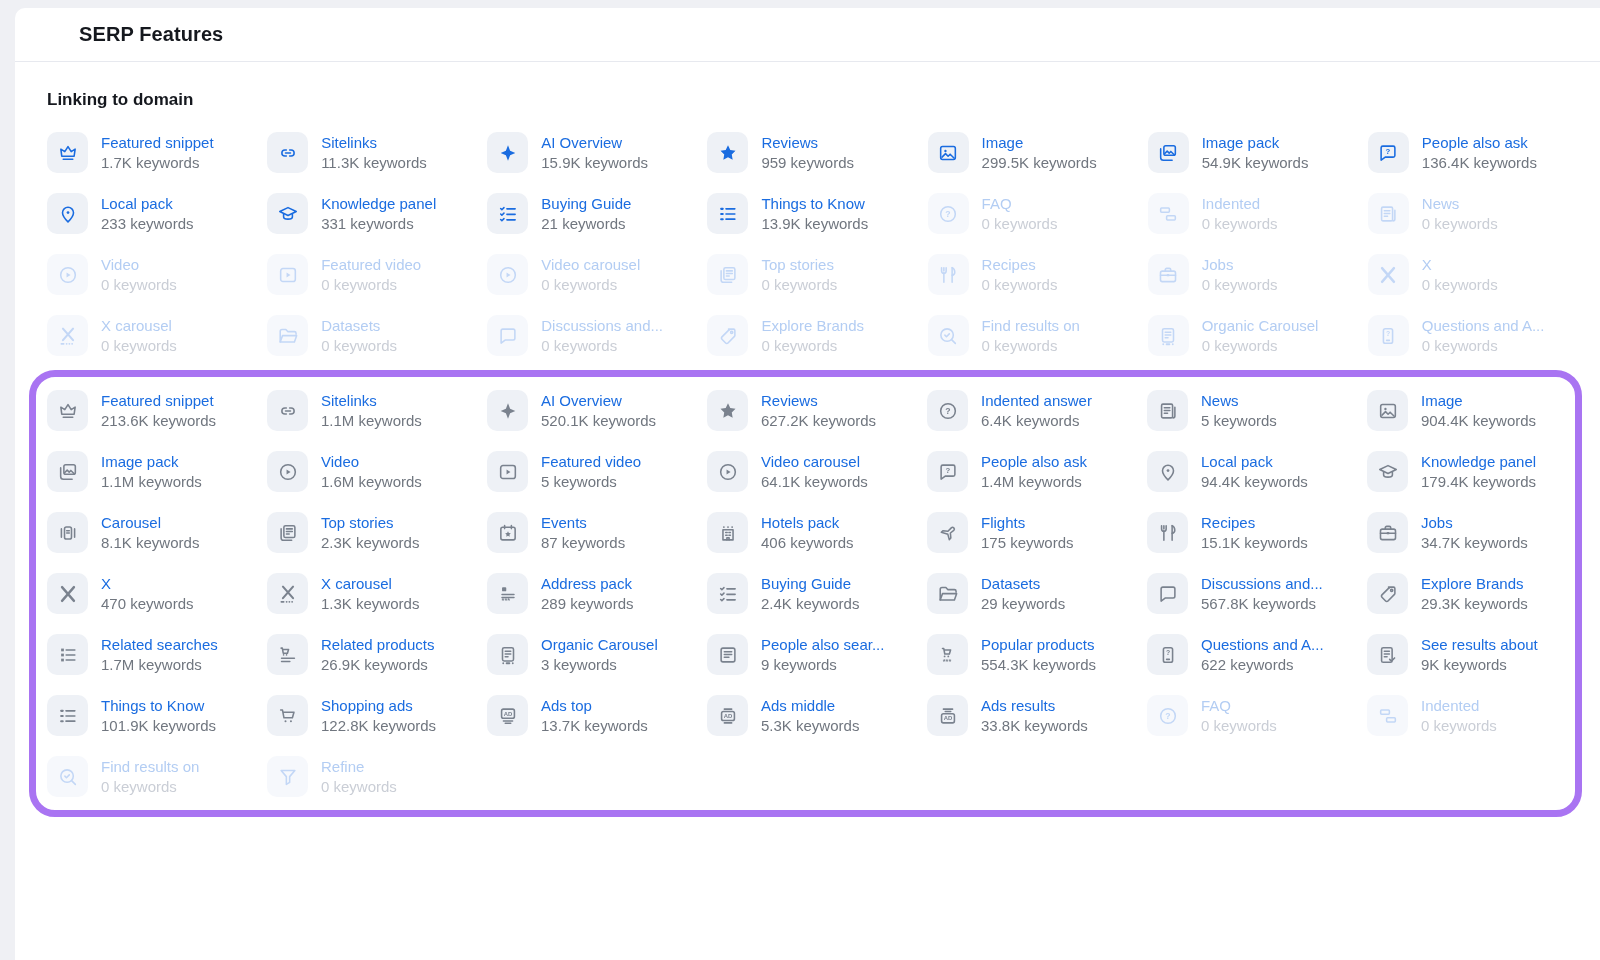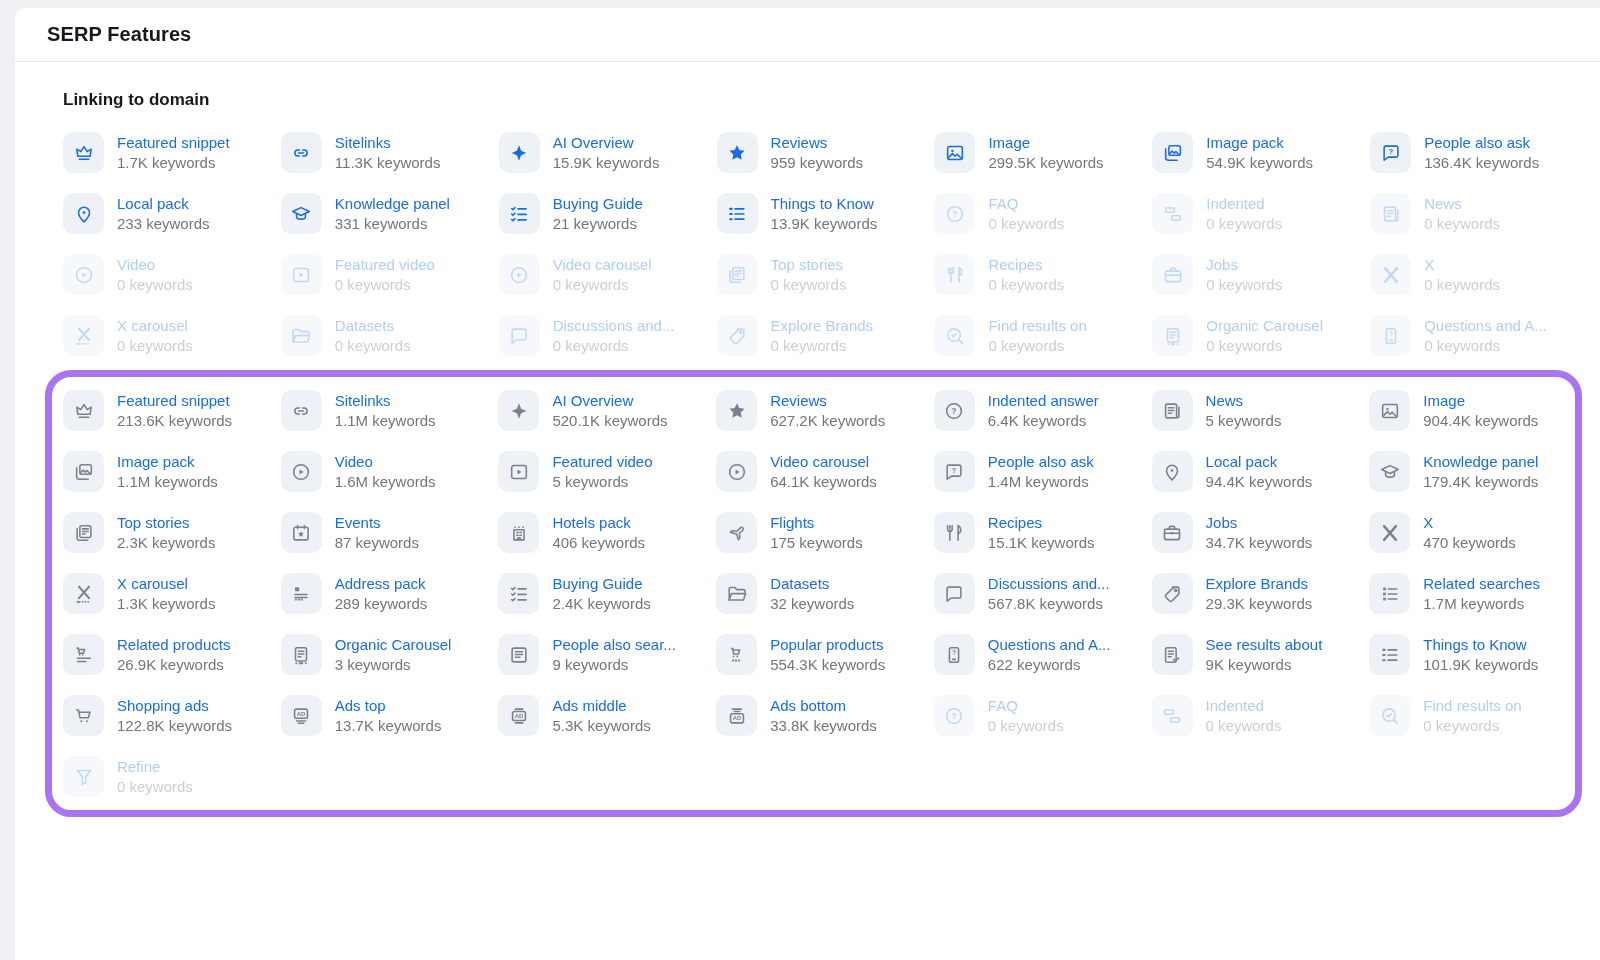--- a/index.html
+++ b/index.html
@@ -18,22 +18,22 @@
     --page-bg:#eff0f4;
     --card-bg:#ffffff;
   }
   *{box-sizing:border-box}
   html,body{margin:0;padding:0;width:1600px;height:960px;overflow:hidden;
     background:var(--page-bg);font-family:"Liberation Sans",sans-serif;}
   .card{position:absolute;left:15px;top:8px;width:1585px;height:952px;
     background:var(--card-bg);border-top-left-radius:10px;overflow:hidden;}
   .card-header{height:54px;display:flex;align-items:center;padding:0 32px;
     border-bottom:1px solid var(--divider);}
-  .card-title{font-size:20px;font-weight:700;color:var(--heading);letter-spacing:.1px;}
-  .section{padding:0 32px;margin-left:16px;}
+  .card-title{font-size:20px;font-weight:700;color:var(--heading);letter-spacing:.1px;margin-left:32px;}
+  .section{padding:0 32px;}
   .section-title{font-size:17px;font-weight:700;color:var(--heading);margin:0;}
   #title-0{padding-top:28px;}
   #title-1{padding-top:44px;}
   .grid{display:grid;grid-template-columns:repeat(7,1fr);column-gap:6px;row-gap:27px;gap:20px;}
   #grid-0{margin-top:22px;}
   .highlight-box{margin:14px -14px 0 -18px;border:7px solid var(--highlight-purple);
     border-radius:26px;padding:13px 8px 13px 11px;}
   .feature-item{display:flex;align-items:center;gap:13px;min-width:0;}
   .icon-box{flex:none;width:41px;height:41px;border-radius:10px;background:var(--box-bg);
     display:flex;align-items:center;justify-content:center;}
@@ -580,20 +580,33 @@
               </svg>
             </span>
             <span class="feature-text">
               <a class="feature-label">Knowledge panel</a>
               <span class="feature-count">179.4K keywords</span>
             </span>
           </div>
           <div class="feature-item">
             <span class="icon-box">
               <svg viewBox="0 0 24 24" fill="none" stroke="currentColor" stroke-width="1.7" stroke-linecap="round" stroke-linejoin="round">
+                <rect x="8.2" y="5.5" width="7.6" height="13" rx="2"></rect>
+                <path d="M4.8 7.5v9M19.2 7.5v9"></path>
+                <path d="M10.6 9.5h2.8M10.6 12h2.8"></path>
+              </svg>
+            </span>
+            <span class="feature-text">
+              <a class="feature-label">Carousel</a>
+              <span class="feature-count">8.1K keywords</span>
+            </span>
+          </div>
+          <div class="feature-item">
+            <span class="icon-box">
+              <svg viewBox="0 0 24 24" fill="none" stroke="currentColor" stroke-width="1.7" stroke-linecap="round" stroke-linejoin="round">
                 <rect x="7.5" y="4" width="12" height="13" rx="1.8"></rect>
                 <path d="M10.3 7.5h6.4M10.3 10.3h6.4M10.3 13.1h3"></path>
                 <path d="M4.5 7.5v10A2.5 2.5 0 0 0 7 20h9"></path>
               </svg>
             </span>
             <span class="feature-text">
               <a class="feature-label">Top stories</a>
               <span class="feature-count">2.3K keywords</span>
             </span>
           </div>
@@ -718,21 +731,21 @@
           </div>
           <div class="feature-item">
             <span class="icon-box">
               <svg viewBox="0 0 24 24" fill="none" stroke="currentColor" stroke-width="1.7" stroke-linecap="round" stroke-linejoin="round">
                 <path d="M3.5 18.5V7a2 2 0 0 1 2-2h4.2l2 2.2H19a1.8 1.8 0 0 1 1.8 1.8v1.1"></path>
                 <path d="M3.5 18.5 6 11.6h15.4L19 18.5z"></path>
               </svg>
             </span>
             <span class="feature-text">
               <a class="feature-label">Datasets</a>
-              <span class="feature-count">32 keywords</span>
+              <span class="feature-count">29 keywords</span>
             </span>
           </div>
           <div class="feature-item">
             <span class="icon-box">
               <svg viewBox="0 0 24 24" fill="none" stroke="currentColor" stroke-width="1.7" stroke-linecap="round" stroke-linejoin="round">
                 <path d="M4.5 6.4c0-1 .8-1.9 1.9-1.9h11.2c1.1 0 1.9.9 1.9 1.9v8c0 1-.8 1.9-1.9 1.9H9.2l-4.7 3.4z"></path>
               </svg>
             </span>
             <span class="feature-text">
               <a class="feature-label">Discussions and...</a>
@@ -900,21 +913,21 @@
           </div>
           <div class="feature-item">
             <span class="icon-box">
               <svg viewBox="0 0 24 24" fill="none" stroke="currentColor" stroke-width="1.7" stroke-linecap="round" stroke-linejoin="round">
                 <path d="M7 4.5h10M9 7h6"></path>
                 <rect x="5" y="9.5" width="14" height="10" rx="2"></rect>
                 <text x="12" y="16.5" font-size="6.5" font-weight="bold" fill="currentColor" stroke="none" text-anchor="middle">AD</text>
               </svg>
             </span>
             <span class="feature-text">
-              <a class="feature-label">Ads bottom</a>
+              <a class="feature-label">Ads results</a>
               <span class="feature-count">33.8K keywords</span>
             </span>
           </div>
           <div class="feature-item disabled">
             <span class="icon-box">
               <svg viewBox="0 0 24 24" fill="none" stroke="currentColor" stroke-width="1.7" stroke-linecap="round" stroke-linejoin="round">
                 <circle cx="12" cy="12" r="8"></circle>
                 <text x="12" y="15" font-size="9.5" font-weight="bold" fill="currentColor" stroke="none" text-anchor="middle">?</text>
               </svg>
             </span>

